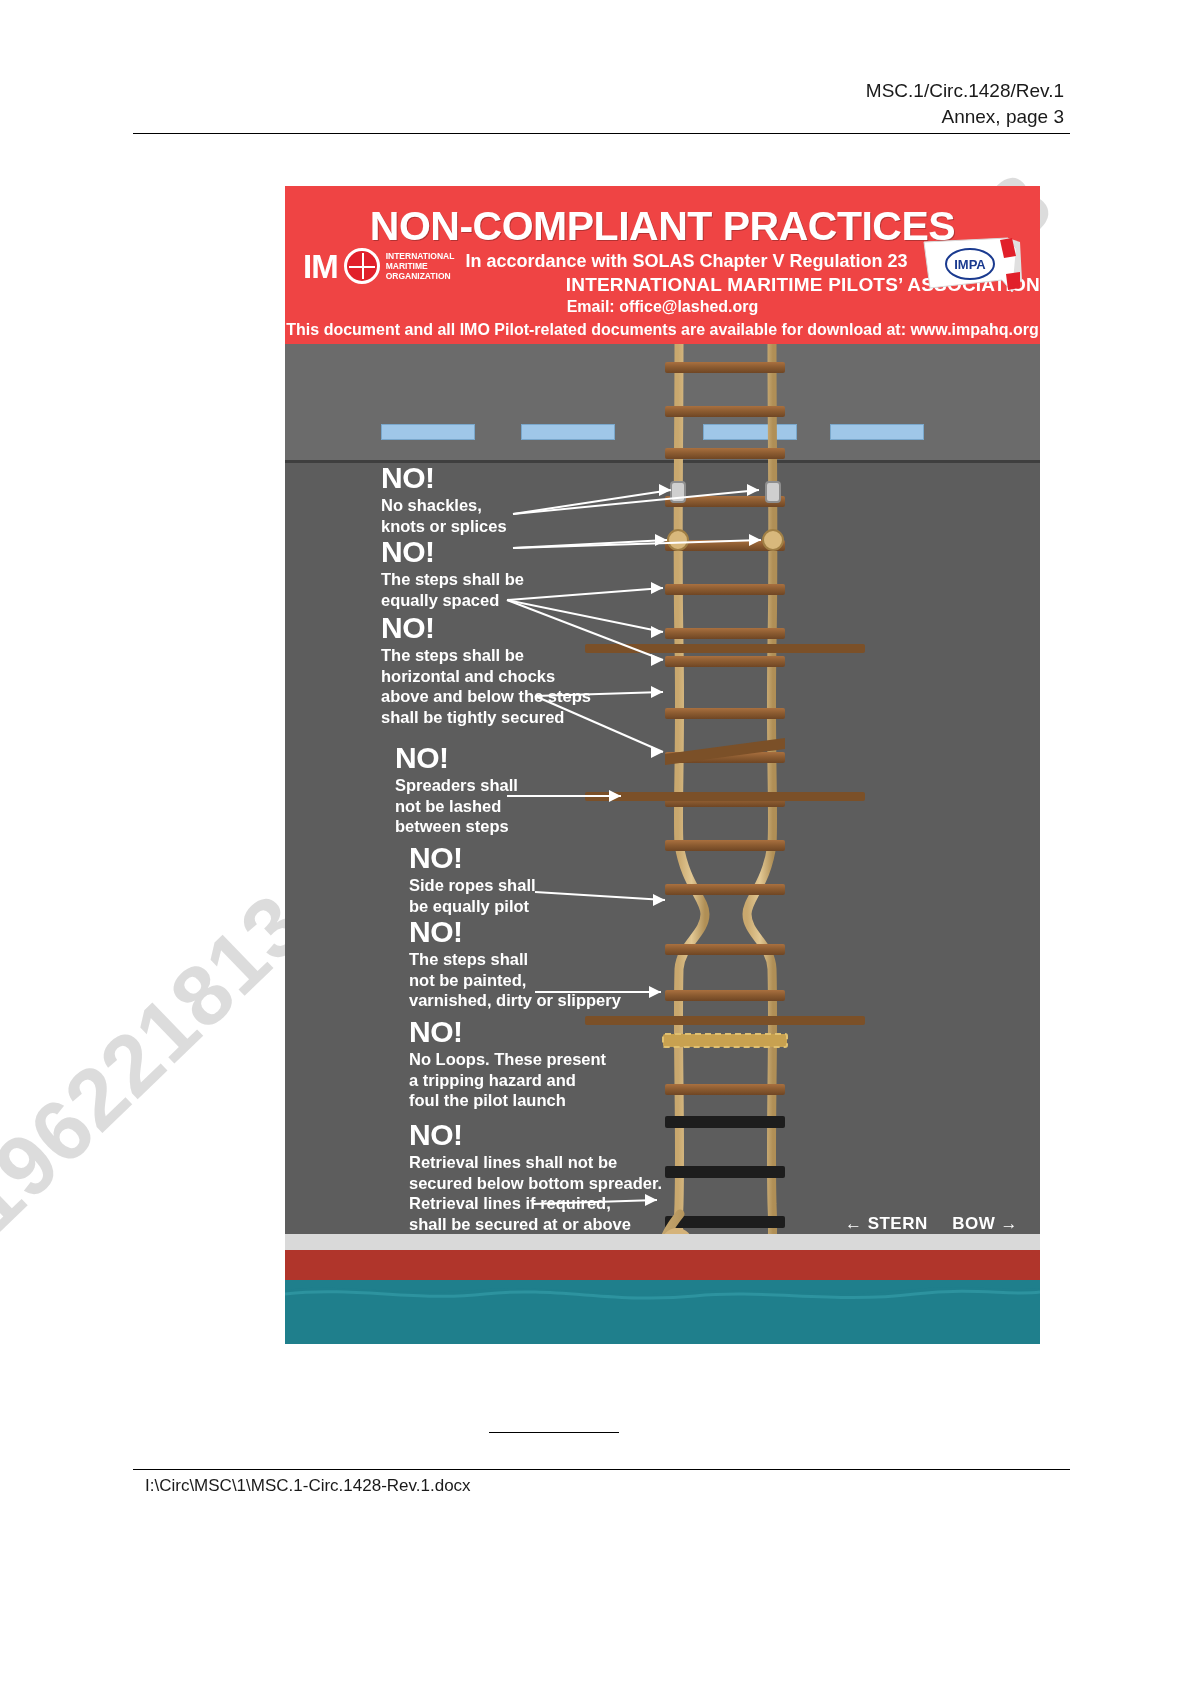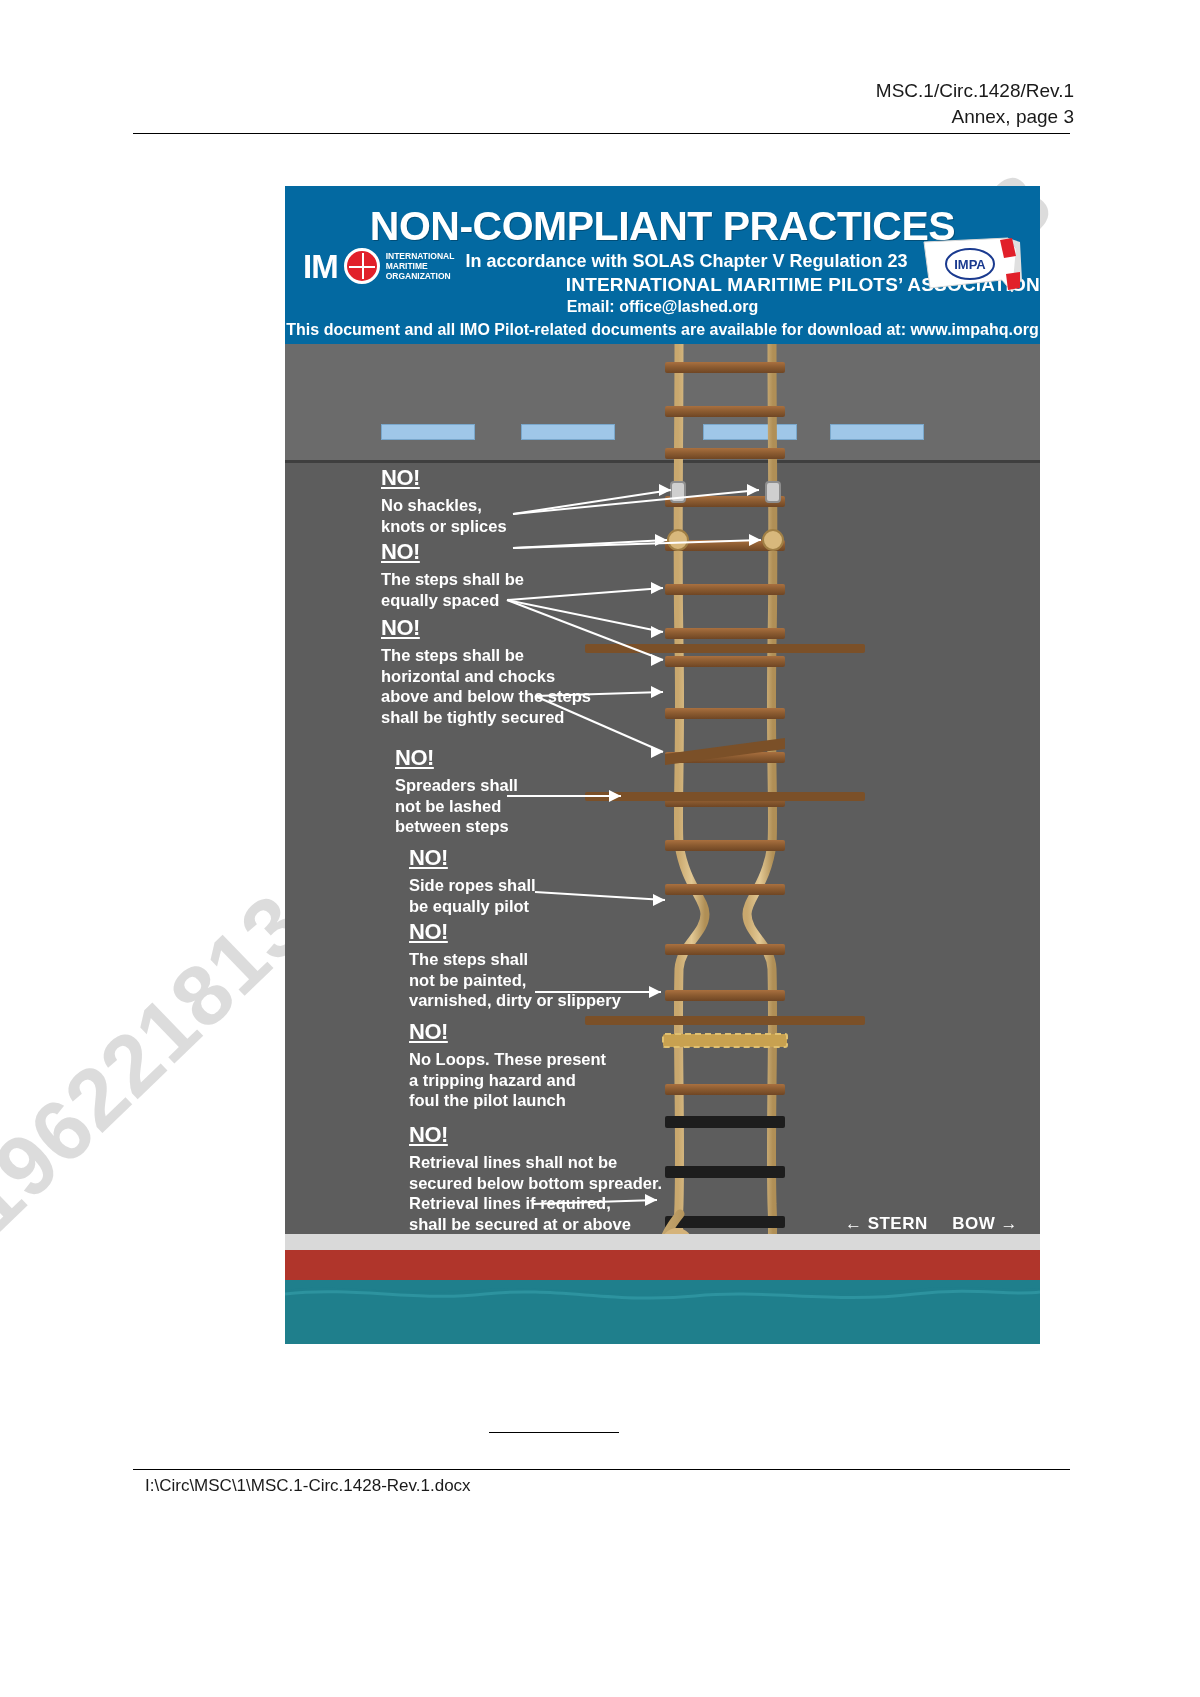--- a/index.html
+++ b/index.html
@@ -7,21 +7,21 @@
     width:1200px;height:1697px;
     background:#ffffff;
     font-family:"Liberation Sans", sans-serif;
     position:relative;
     overflow:hidden;
   }
   .page{position:absolute;inset:0;}
 
   
   .header{
-    position:absolute;top:78px;right:126px;
+    position:absolute;top:78px;right:136px;
     text-align:right;
     font-size:19px;line-height:26px;color:#1a1a1a;
   }
   .header-rule{
     position:absolute;left:133px;right:130px;top:133px;
     border-top:1.5px solid #000;
   }
 
   
   .footer-rule-short{
@@ -52,21 +52,21 @@
     pointer-events:none;
     user-select:none;
   }
 
   
   .poster{
     position:absolute;left:285px;top:186px;width:755px;
   }
   .banner{
     position:relative;
-    background:#0369a1;
+    background:#ef4444;
     height:158px;
     padding:0;
     color:#fff;
     overflow:hidden;
   }
   .banner-title{
     text-align:center;
     font-size:41px;
     font-weight:bold;
     letter-spacing:-0.5px;
@@ -117,21 +117,21 @@
     position:relative;width:755px;height:1000px;background:#5d5d5d;overflow:hidden;
   }
   .hull-top{position:absolute;left:0;top:0;width:100%;height:118px;background:#6b6b6b;}
   .hull-line{position:absolute;left:0;top:116px;width:100%;height:3px;background:#3f3f3f;}
   .port{position:absolute;height:14px;background:#9fc7e8;border:1px solid #7aa8cc;}
   .waterline-white{position:absolute;left:0;bottom:92px;width:100%;height:18px;background:#d9d9d9;}
   .waterline-red{position:absolute;left:0;bottom:62px;width:100%;height:32px;background:#b0352b;}
   .sea{position:absolute;left:0;bottom:0;width:100%;height:64px;background:#1f7f8c;}
 
   .no-block{position:absolute;color:#fff;}
-  .no-head{font-size:22px;font-weight:bold;line-height:32px;letter-spacing:-.5px;text-decoration:underline;}
+  .no-head{font-size:30px;font-weight:bold;line-height:32px;letter-spacing:-.5px;}
   .no-text{font-size:16.5px;font-weight:bold;line-height:20.5px;margin-top:1px;}
 
   .compass{
     position:absolute;right:22px;bottom:110px;color:#fff;font-size:17px;font-weight:bold;
     letter-spacing:.5px;
   }
 
   svg.ladder{position:absolute;left:0;top:0;width:755px;height:1000px;}
 </style>
 </head>

